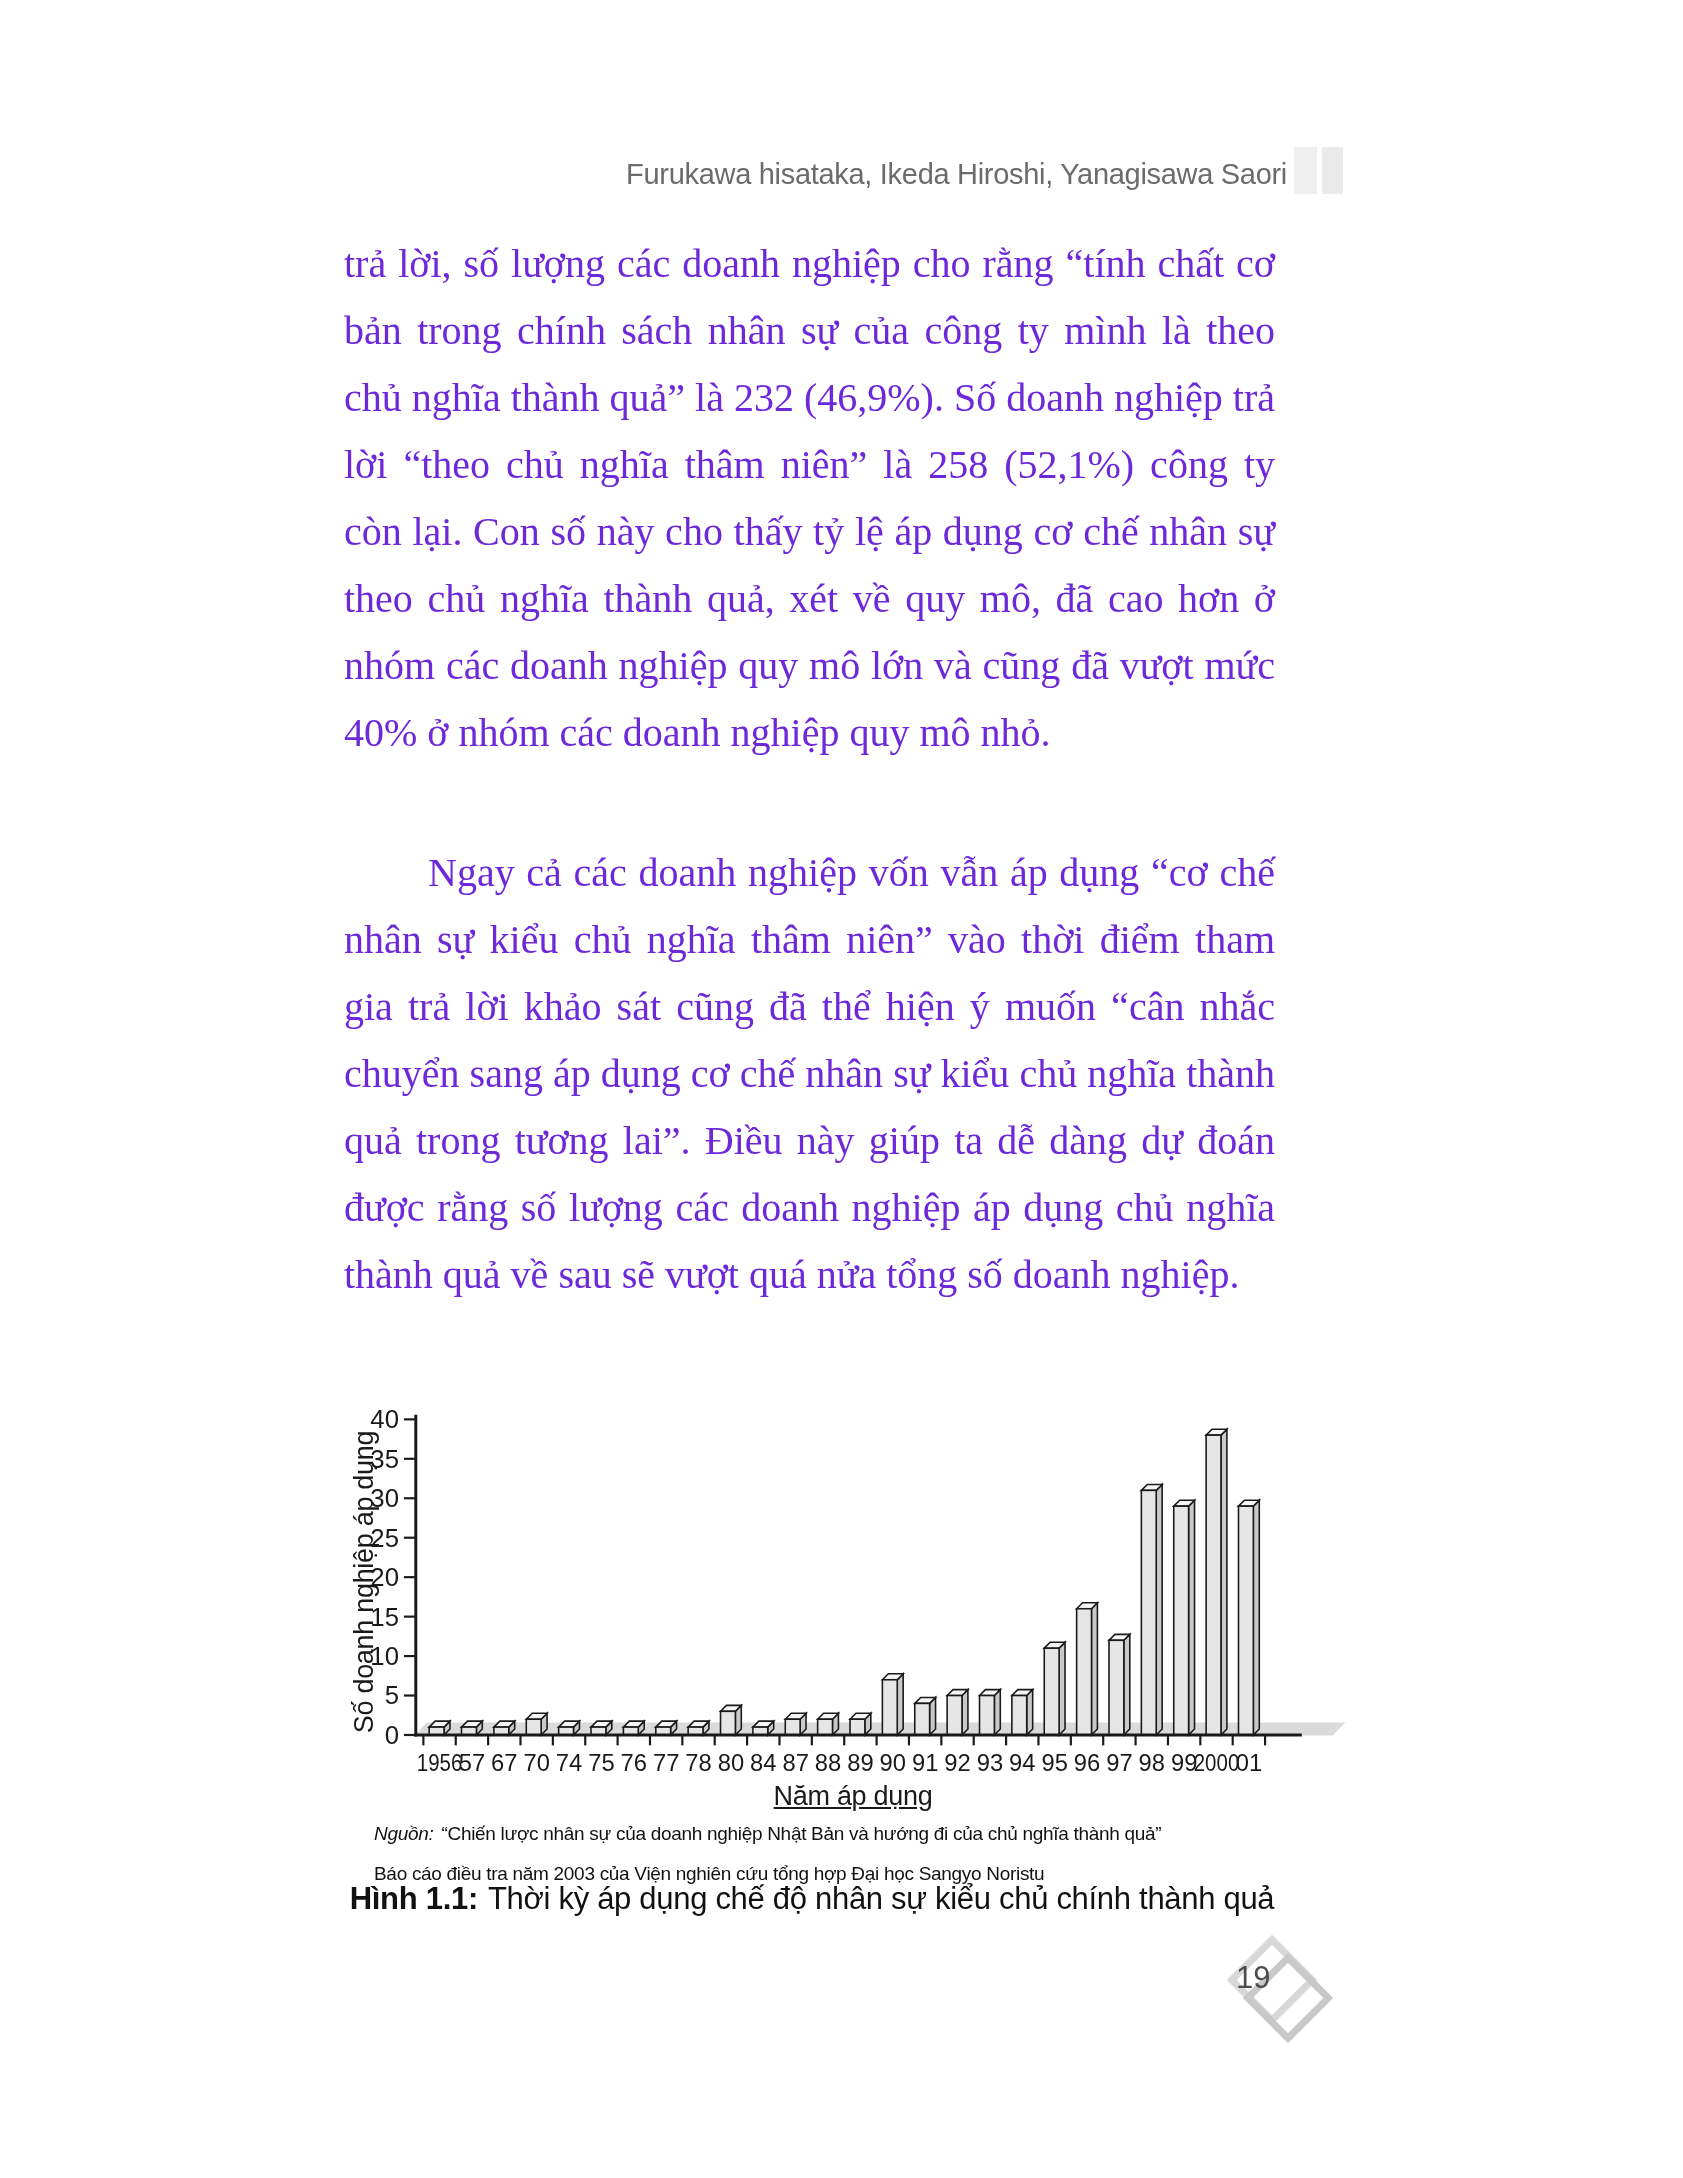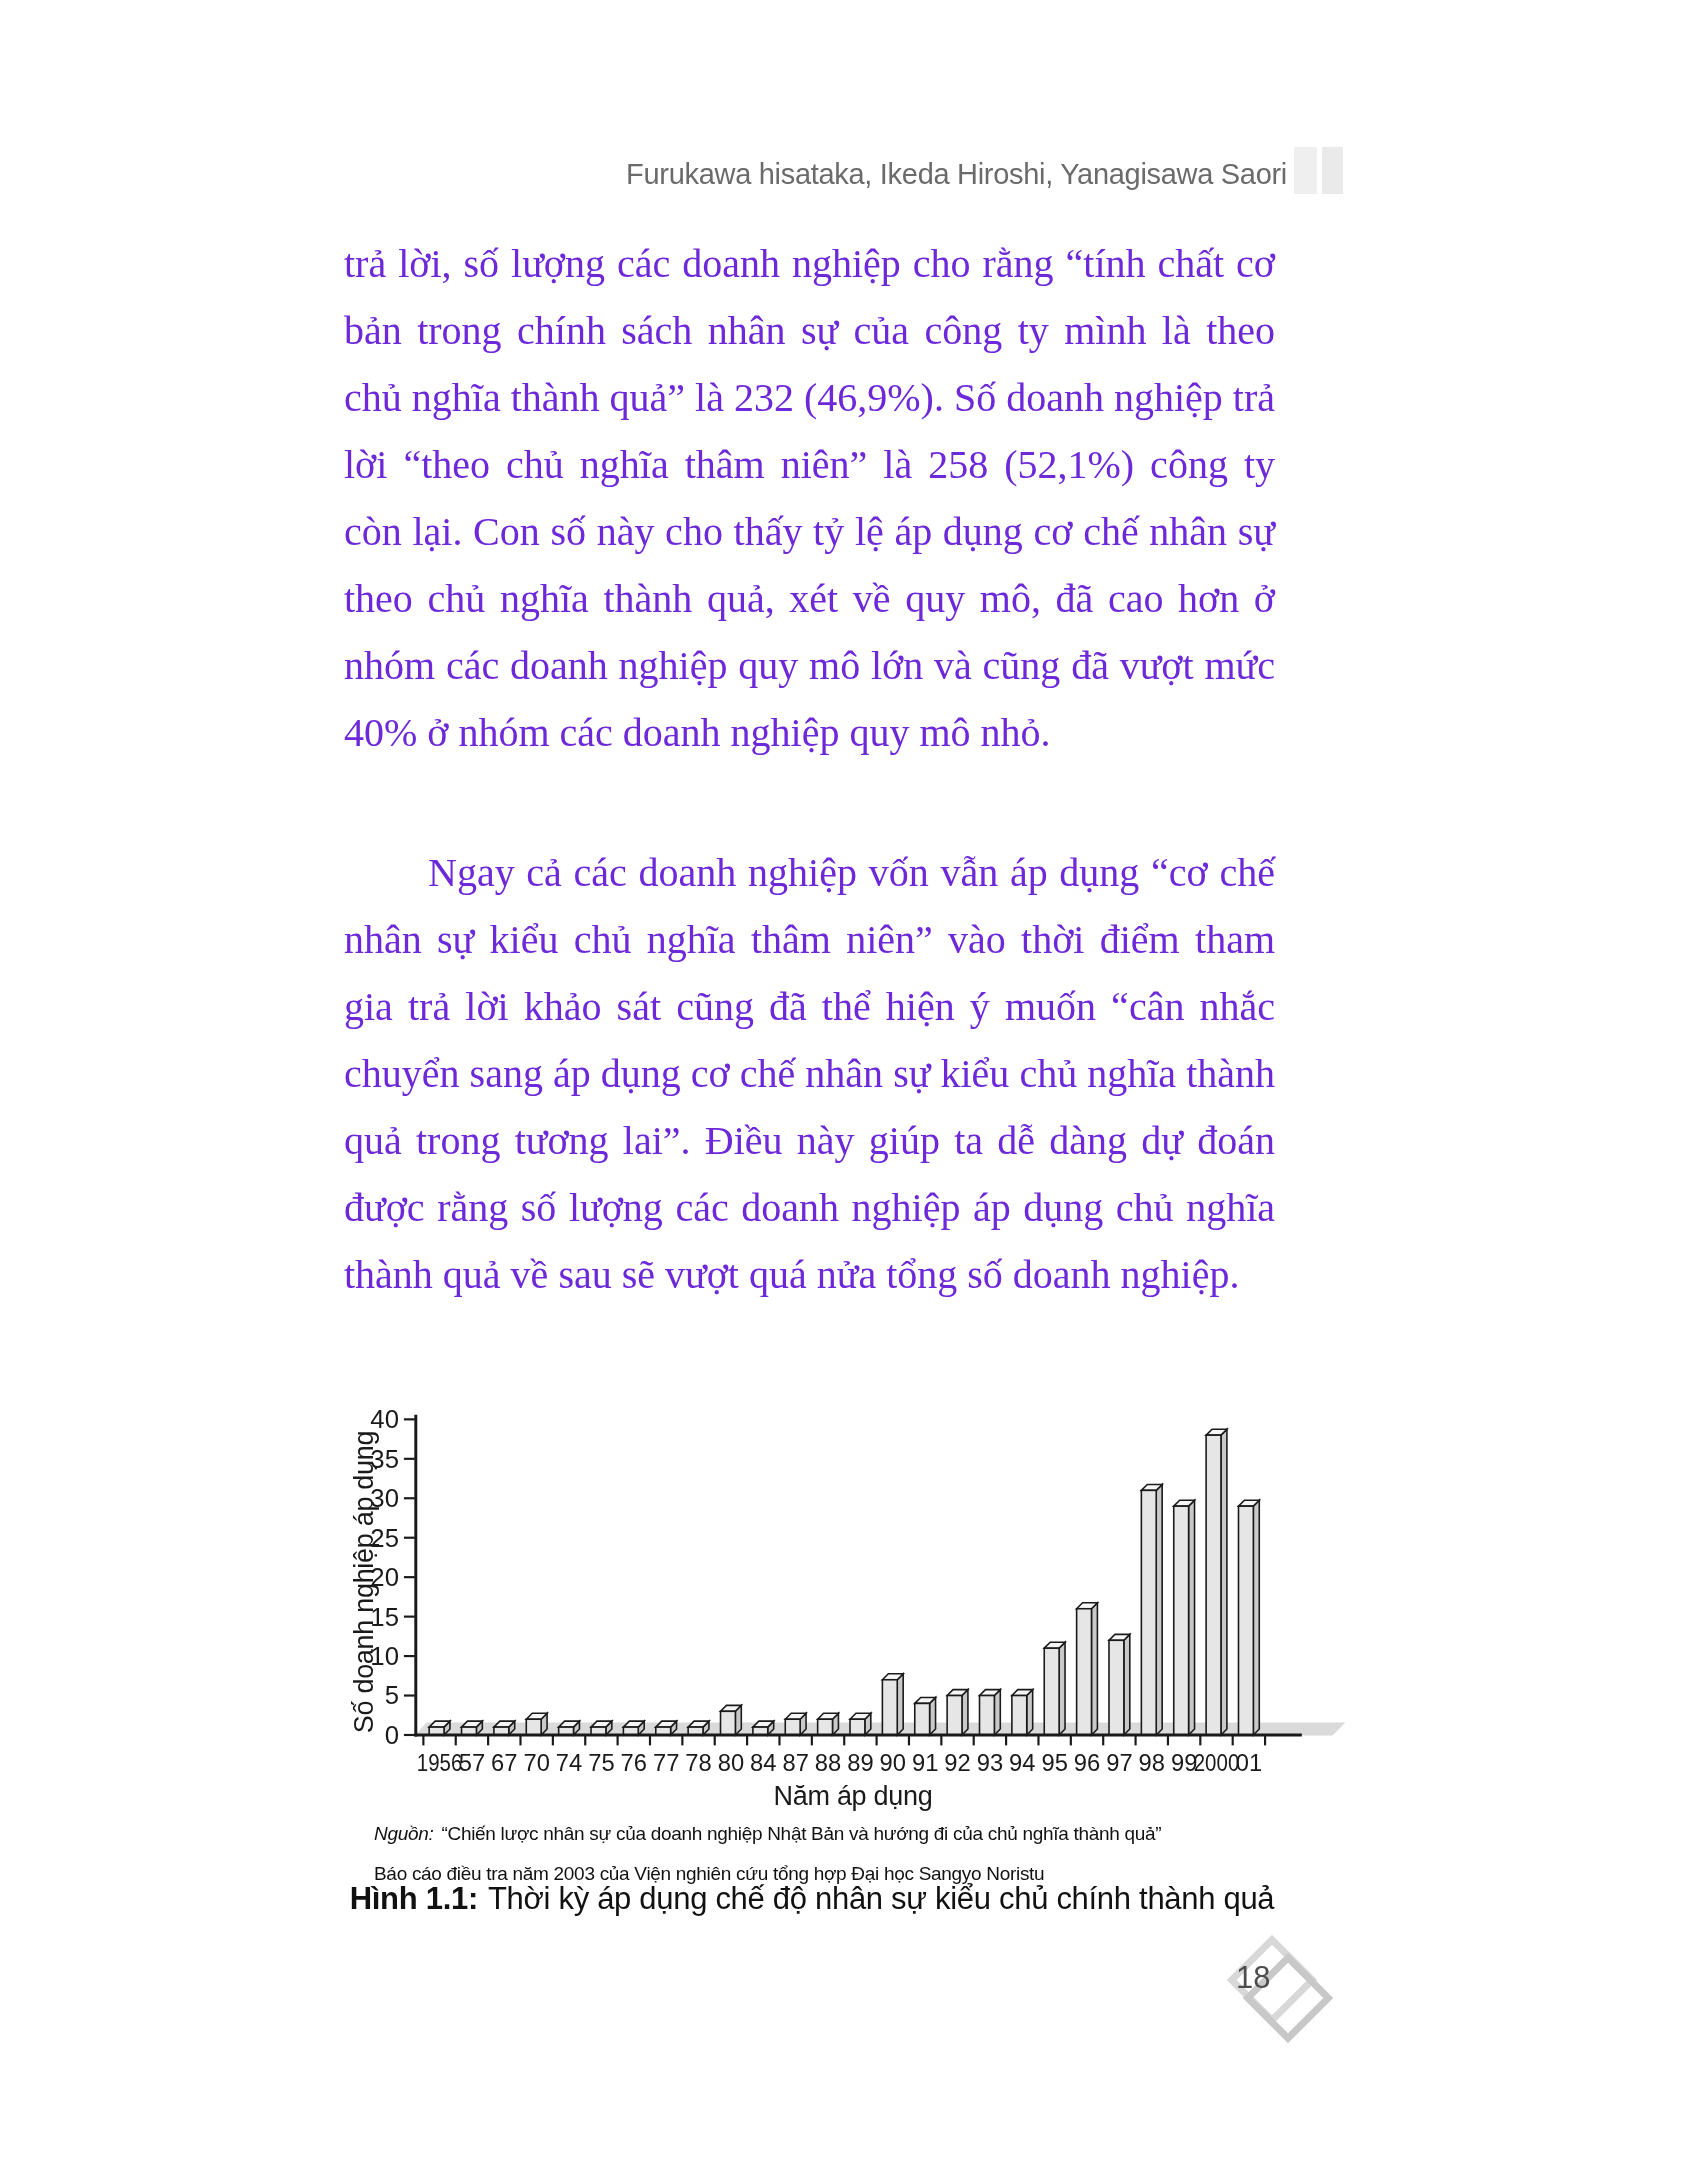--- a/index.html
+++ b/index.html
@@ -23,21 +23,21 @@
   .p2{top:839px;text-indent:84px;}
 
   
   .chart-svg{position:absolute;left:0;top:1386px;width:1683px;height:396px;}
   .chart-svg text{font-family:"Liberation Sans","DejaVu Sans",sans-serif;fill:#1a1a1a;}
   .ylabel{position:absolute;left:364px;top:1582px;transform:translate(-50%,-50%) rotate(-90deg);
         font-family:"Liberation Sans","DejaVu Sans",sans-serif;font-size:27px;color:#1a1a1a;
         white-space:nowrap;letter-spacing:-0.3px;}
   .xlabel{position:absolute;left:853px;top:1781px;transform:translateX(-50%);
         font-family:"Liberation Sans","DejaVu Sans",sans-serif;font-size:27px;color:#1a1a1a;
-        letter-spacing:-0.3px;}
+        letter-spacing:-0.3px;text-decoration:underline;}
 
   
   .source{position:absolute;left:374px;top:1814px;width:1049px;
         font-family:"Liberation Sans","DejaVu Sans",sans-serif;font-size:19px;line-height:40px;
         color:#111;letter-spacing:-0.3px;}
   .src-label{font-style:italic;margin-right:8px;}
   .caption{position:absolute;left:238px;top:1881px;width:1148px;text-align:center;
         font-family:"Liberation Sans","DejaVu Sans",sans-serif;font-size:31px;color:#111;
         letter-spacing:-0.3px;}
   .caption b{margin-right:10px;}
@@ -228,17 +228,17 @@
     <div>Báo cáo điều tra năm 2003 của Viện nghiên cứu tổng hợp Đại học Sangyo Noristu</div>
   </div>
 
   <div class="caption">
     <b>Hình 1.1:</b><span>Thời kỳ áp dụng chế độ nhân sự kiểu chủ chính thành quả</span>
   </div>
 
   <div class="pagemark">
     <div class="diamond d1"></div>
     <div class="diamond d2"></div>
-    <span class="pagenum">18</span>
+    <span class="pagenum">19</span>
   </div>
 
 </div>
 
 
 </body></html>

